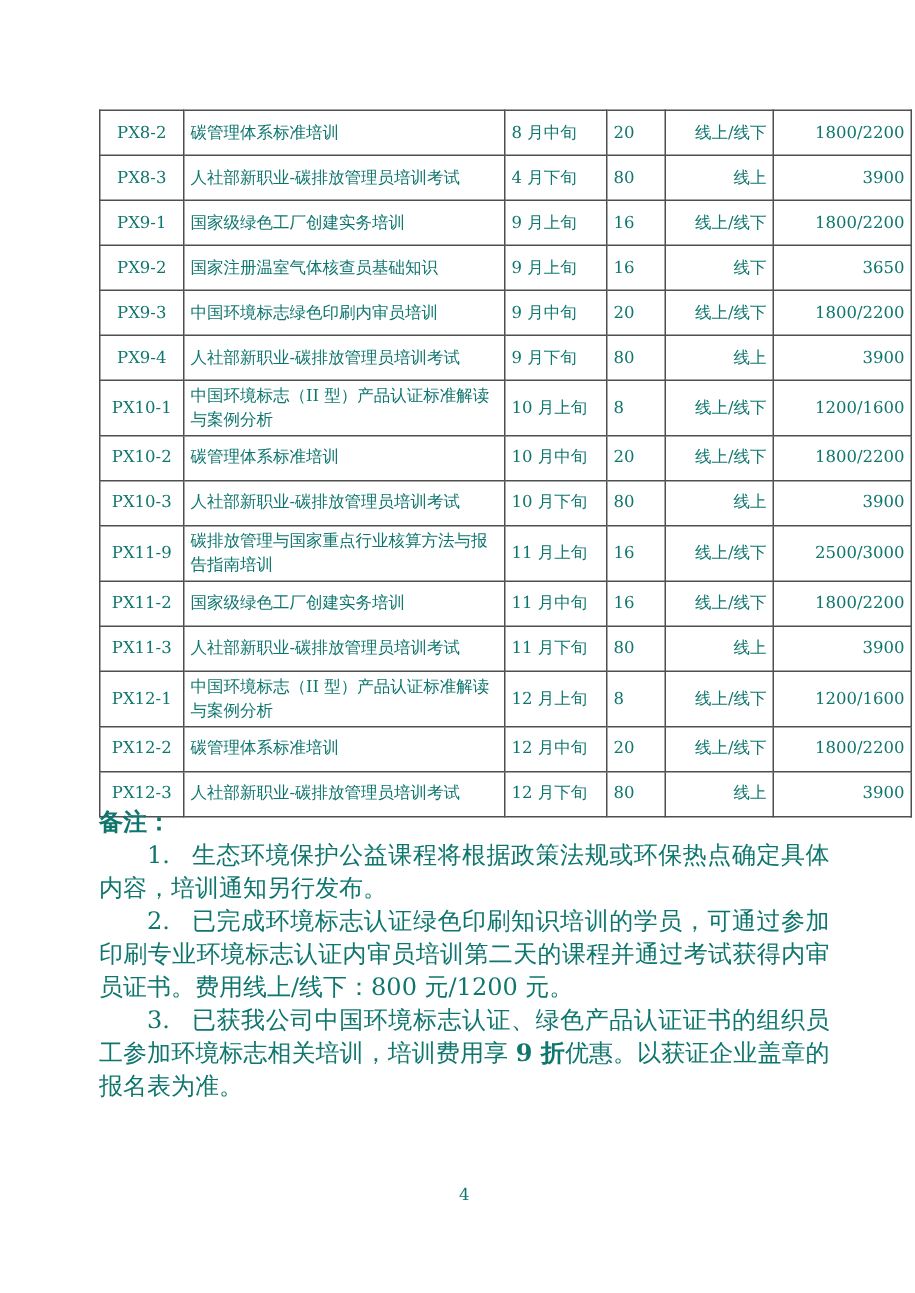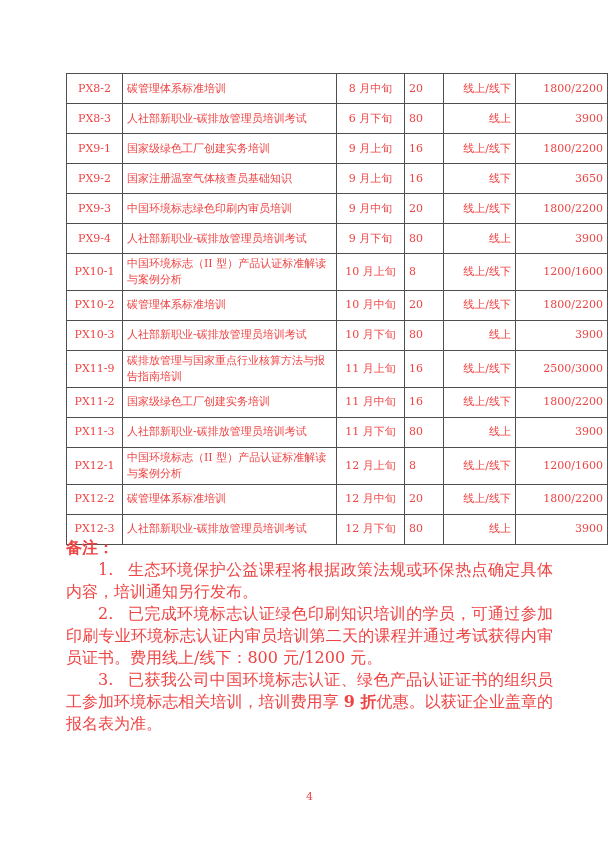--- a/index.html
+++ b/index.html
@@ -6,21 +6,21 @@
     margin: 0;
     padding: 0;
     background: #ffffff;
   }
   .page {
     position: relative;
     width: 610px;
     height: 862px;
     background: #ffffff;
     font-family: "DejaVu Serif", "Liberation Serif", serif;
-    color: #ef4444;
+    color: #0f766e;
     overflow: hidden;
   }
   table.schedule {
     position: absolute;
     left: 66px;
     top: 73px;
     width: 487px;
     border-collapse: collapse;
     table-layout: fixed;
     font-size: 11px;
@@ -28,21 +28,21 @@
   table.schedule td {
     border: 1px solid #4f4f4f;
     padding: 2px 4px;
     height: 25px;
     line-height: 1.45;
     vertical-align: middle;
     overflow: hidden;
   }
   td.c-code   { width: 47px;  text-align: center; padding-left: 1px; padding-right: 1px; }
   td.c-name   { width: 205px; text-align: left; padding-left: 7px; margin-top: 20px; }
-  td.c-date   { width: 59px;  text-align: center; padding-left: 1px; padding-right: 1px; white-space: nowrap; margin-top: 16px; }
+  td.c-date   { width: 59px;  padding-left: 1px; padding-right: 1px; white-space: nowrap; margin-top: 16px; }
   td.c-hours  { width: 30px;  padding-left: 1px; padding-right: 1px; }
   td.c-format { width: 63px;  text-align: right; padding-left: 1px; padding-right: 1px; white-space: nowrap; }
   td.c-price  { width: 83px;  text-align: right; padding-right: 6px; white-space: nowrap; }
   .notes {
     position: absolute;
     left: 66px;
     top: 537px;
     width: 487px;
     font-size: 16px;
     line-height: 22px;
@@ -77,21 +77,21 @@
         <td class="c-code">PX8-2</td>
         <td class="c-name">碳管理体系标准培训</td>
         <td class="c-date">8 月中旬</td>
         <td class="c-hours">20</td>
         <td class="c-format">线上/线下</td>
         <td class="c-price">1800/2200</td>
       </tr>
       <tr>
         <td class="c-code">PX8-3</td>
         <td class="c-name">人社部新职业-碳排放管理员培训考试</td>
-        <td class="c-date">6 月下旬</td>
+        <td class="c-date">4 月下旬</td>
         <td class="c-hours">80</td>
         <td class="c-format">线上</td>
         <td class="c-price">3900</td>
       </tr>
       <tr>
         <td class="c-code">PX9-1</td>
         <td class="c-name">国家级绿色工厂创建实务培训</td>
         <td class="c-date">9 月上旬</td>
         <td class="c-hours">16</td>
         <td class="c-format">线上/线下</td>

